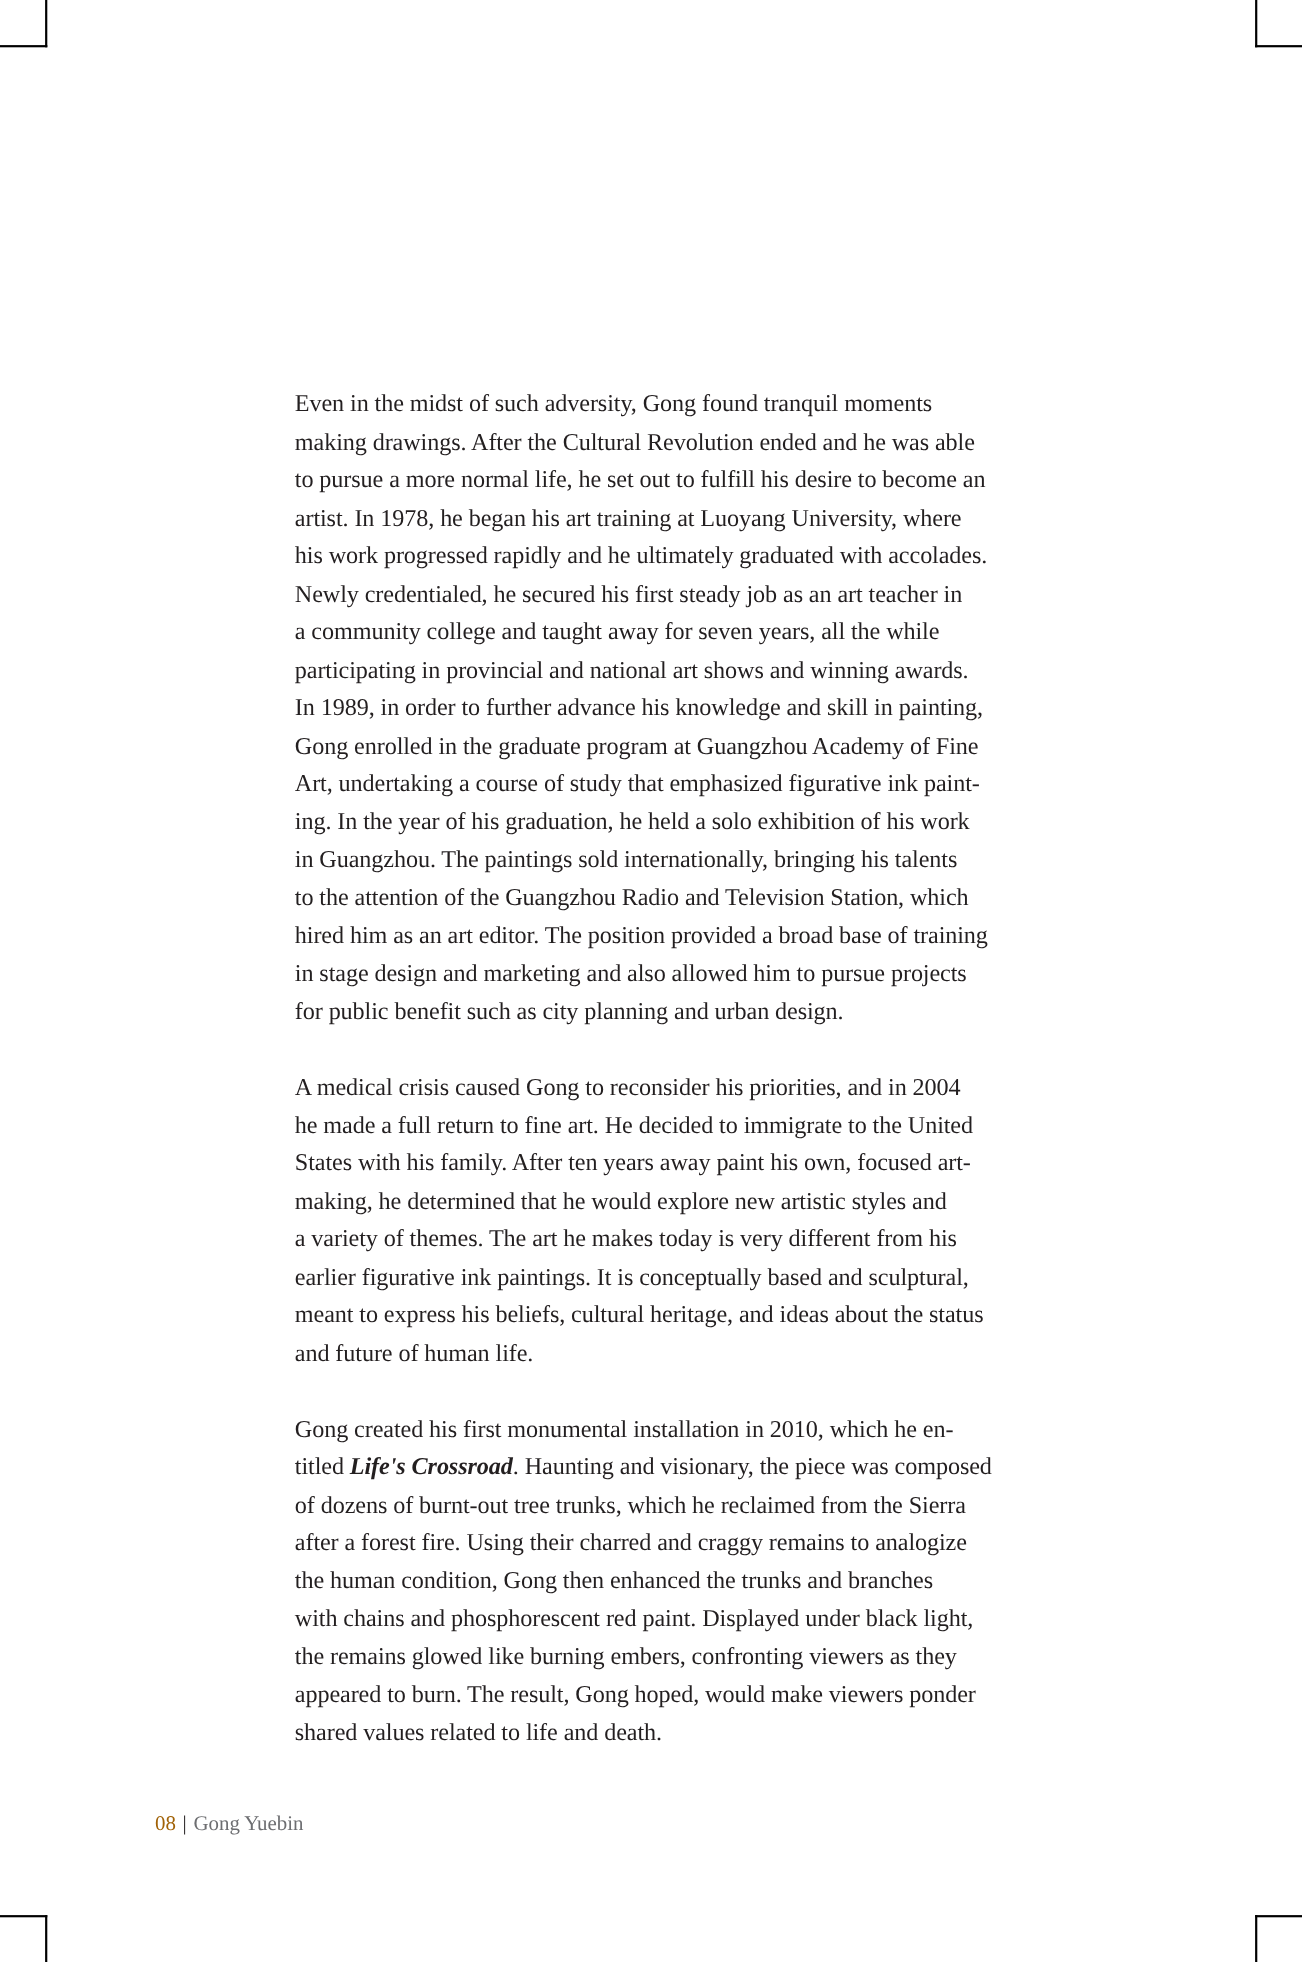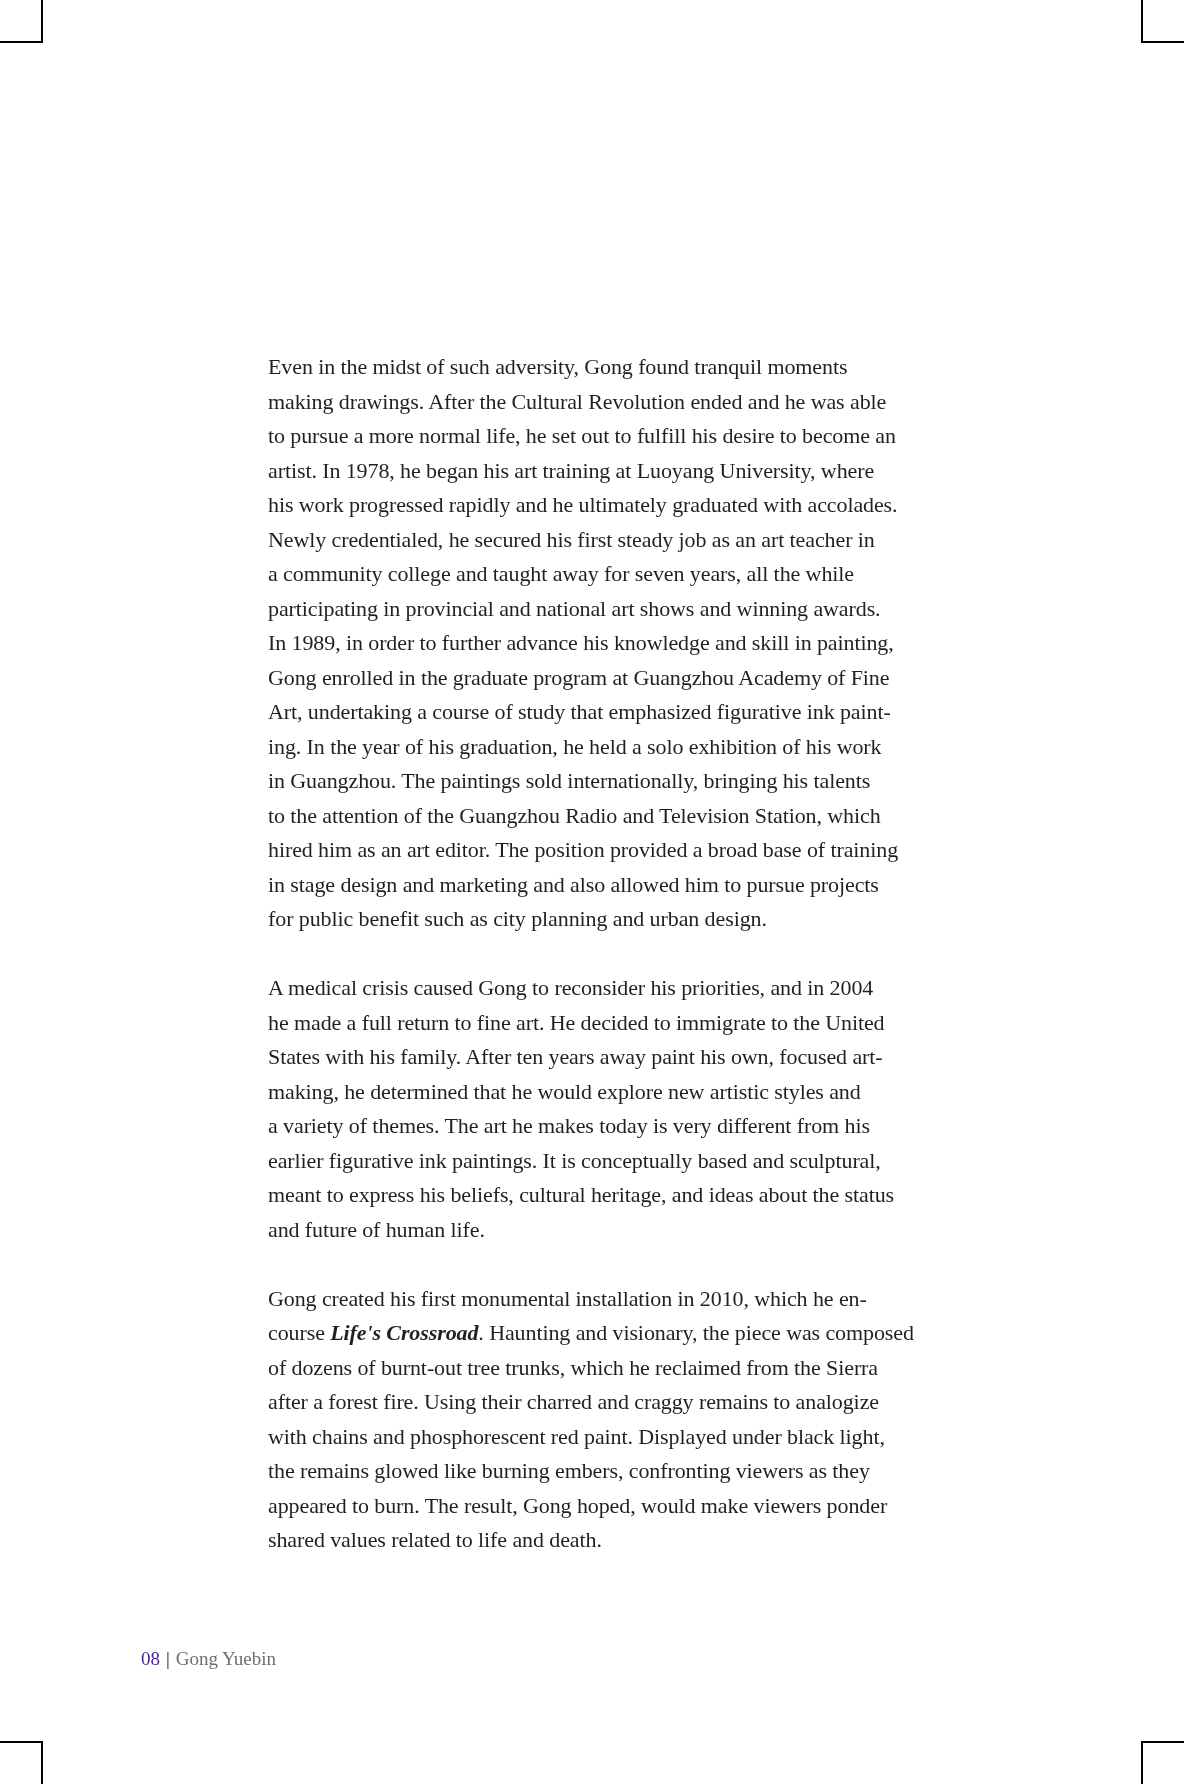--- a/index.html
+++ b/index.html
@@ -7,21 +7,21 @@
     .crop { position:absolute; border-color:#000; border-style:solid; border-width:0; }
     .crop.tl { left:0; top:0; width:41px; height:41px; border-right-width:2px; border-bottom-width:2px; }
     .crop.tr { right:0; top:0; width:41px; height:41px; border-left-width:2px; border-bottom-width:2px; }
     .crop.bl { left:0; bottom:0; width:41px; height:41px; border-right-width:2px; border-top-width:2px; }
     .crop.br { right:0; bottom:0; width:41px; height:41px; border-left-width:2px; border-top-width:2px; }
     .body-text { position:absolute; left:268px; top:350px; width:773px; }
     .para { margin:0 0 34.5px 0; }
     .line { display:block; font-size:22px; line-height:34.5px; white-space:nowrap; letter-spacing:-0.1px; }
     .line em { font-style:italic; font-weight:bold; }
     .footer { position:absolute; left:141px; top:1647px; font-size:19px; line-height:24px; color:#6d6e71; white-space:nowrap; }
-    .footer .num { color:#4c1d95; }
+    .footer .num { color:#a16207; }
     .footer .sep { color:#231f20; margin:0 6px; }
   </style>
 </head>
 <body>
 
 <div class="crop tl"></div>
 <div class="crop tr"></div>
 <div class="crop bl"></div>
 <div class="crop br"></div>
 
@@ -50,23 +50,24 @@
       <span class="line">he made a full return to fine art. He decided to immigrate to the United</span>
       <span class="line">States with his family. After ten years away paint his own, focused art-</span>
       <span class="line">making, he determined that he would explore new artistic styles and</span>
       <span class="line">a variety of themes. The art he makes today is very different from his</span>
       <span class="line">earlier figurative ink paintings. It is conceptually based and sculptural,</span>
       <span class="line">meant to express his beliefs, cultural heritage, and ideas about the status</span>
       <span class="line">and future of human life.</span>
     </p>
     <p class="para">
       <span class="line">Gong created his first monumental installation in 2010, which he en-</span>
-      <span class="line"><span>course </span><em>Life's Crossroad</em><span>. Haunting and visionary, the piece was composed</span></span>
+      <span class="line"><span>titled </span><em>Life's Crossroad</em><span>. Haunting and visionary, the piece was composed</span></span>
       <span class="line">of dozens of burnt-out tree trunks, which he reclaimed from the Sierra</span>
       <span class="line">after a forest fire. Using their charred and craggy remains to analogize</span>
+      <span class="line">the human condition, Gong then enhanced the trunks and branches</span>
       <span class="line">with chains and phosphorescent red paint. Displayed under black light,</span>
       <span class="line">the remains glowed like burning embers, confronting viewers as they</span>
       <span class="line">appeared to burn. The result, Gong hoped, would make viewers ponder</span>
       <span class="line">shared values related to life and death.</span>
     </p>
   </div>
 
 <div class="footer">
   <span class="num">08</span><span class="sep">|</span><span>Gong Yuebin</span>
 </div>

